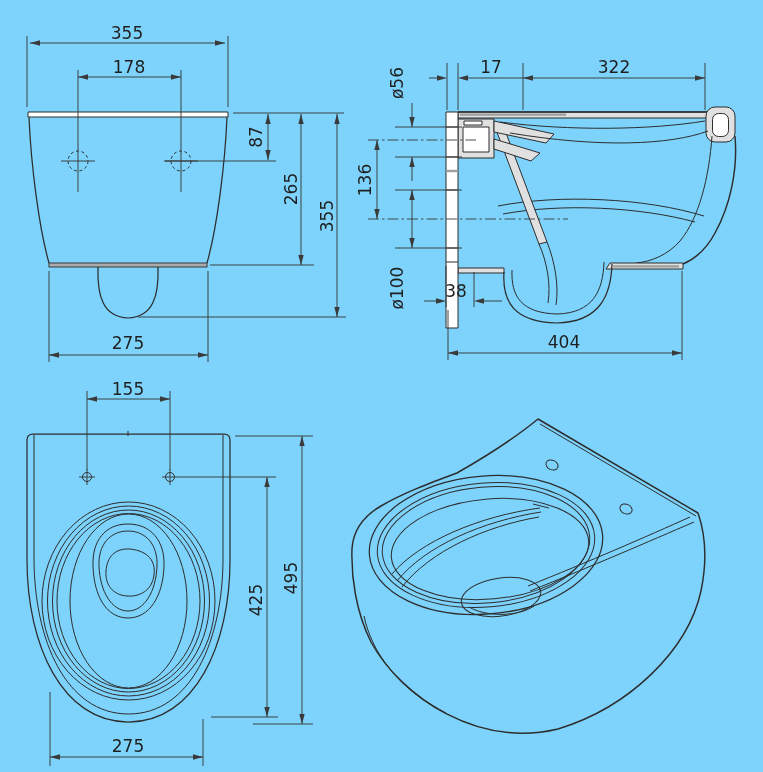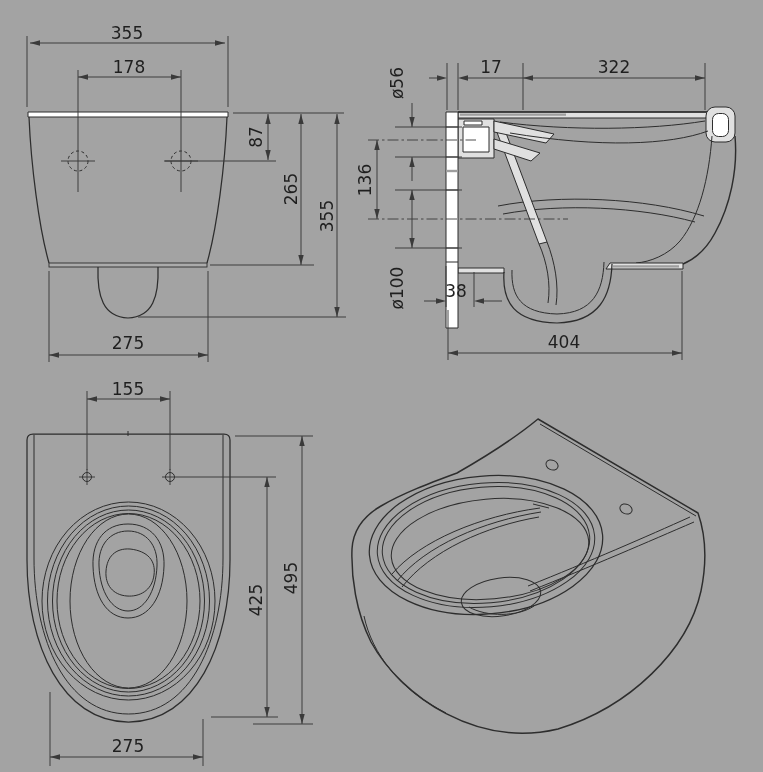--- a/index.html
+++ b/index.html
@@ -1,16 +1,16 @@
 <!DOCTYPE html>
 <html style="--line: #2d2d2d; --dim: #3a3a3a; --fill: #e0e0e0; --shade: #9e9e9e; --text: #1f1f1f;"><head>
 <meta charset="utf-8">
 <style>
   html,body{margin:0;padding:0;background:#fff;}
-  .canvas{position:relative;width:763px;height:772px;background:#a3a3a3;overflow:hidden;
+  .canvas{position:relative;width:763px;height:772px;background:#7dd3fc;overflow:hidden;
           font-family:"DejaVu Sans","Liberation Sans",sans-serif;}
   svg{display:block;}
   .ln{fill:none;stroke:var(--line,#2d2d2d);stroke-width:1.25;stroke-linejoin:round;}
   .ln1{fill:none;stroke:var(--line,#2d2d2d);stroke-width:1;stroke-linejoin:round;}
   .lnt{fill:none;stroke:var(--line,#2d2d2d);stroke-width:1.45;stroke-linejoin:round;}
   .fg{fill:var(--fill,#e0e0e0);stroke:var(--line,#2d2d2d);stroke-width:1;stroke-linejoin:round;}
   .fw{fill:#ffffff;stroke:var(--line,#2d2d2d);stroke-width:1;stroke-linejoin:round;}
   .bandk{fill:#ababab;stroke:var(--line,#2d2d2d);stroke-width:.9;}
   .shade{fill:none;stroke:var(--shade,#9e9e9e);stroke-width:2.4;}
   .dim{fill:none;stroke:var(--dim,#3a3a3a);stroke-width:.95;}

